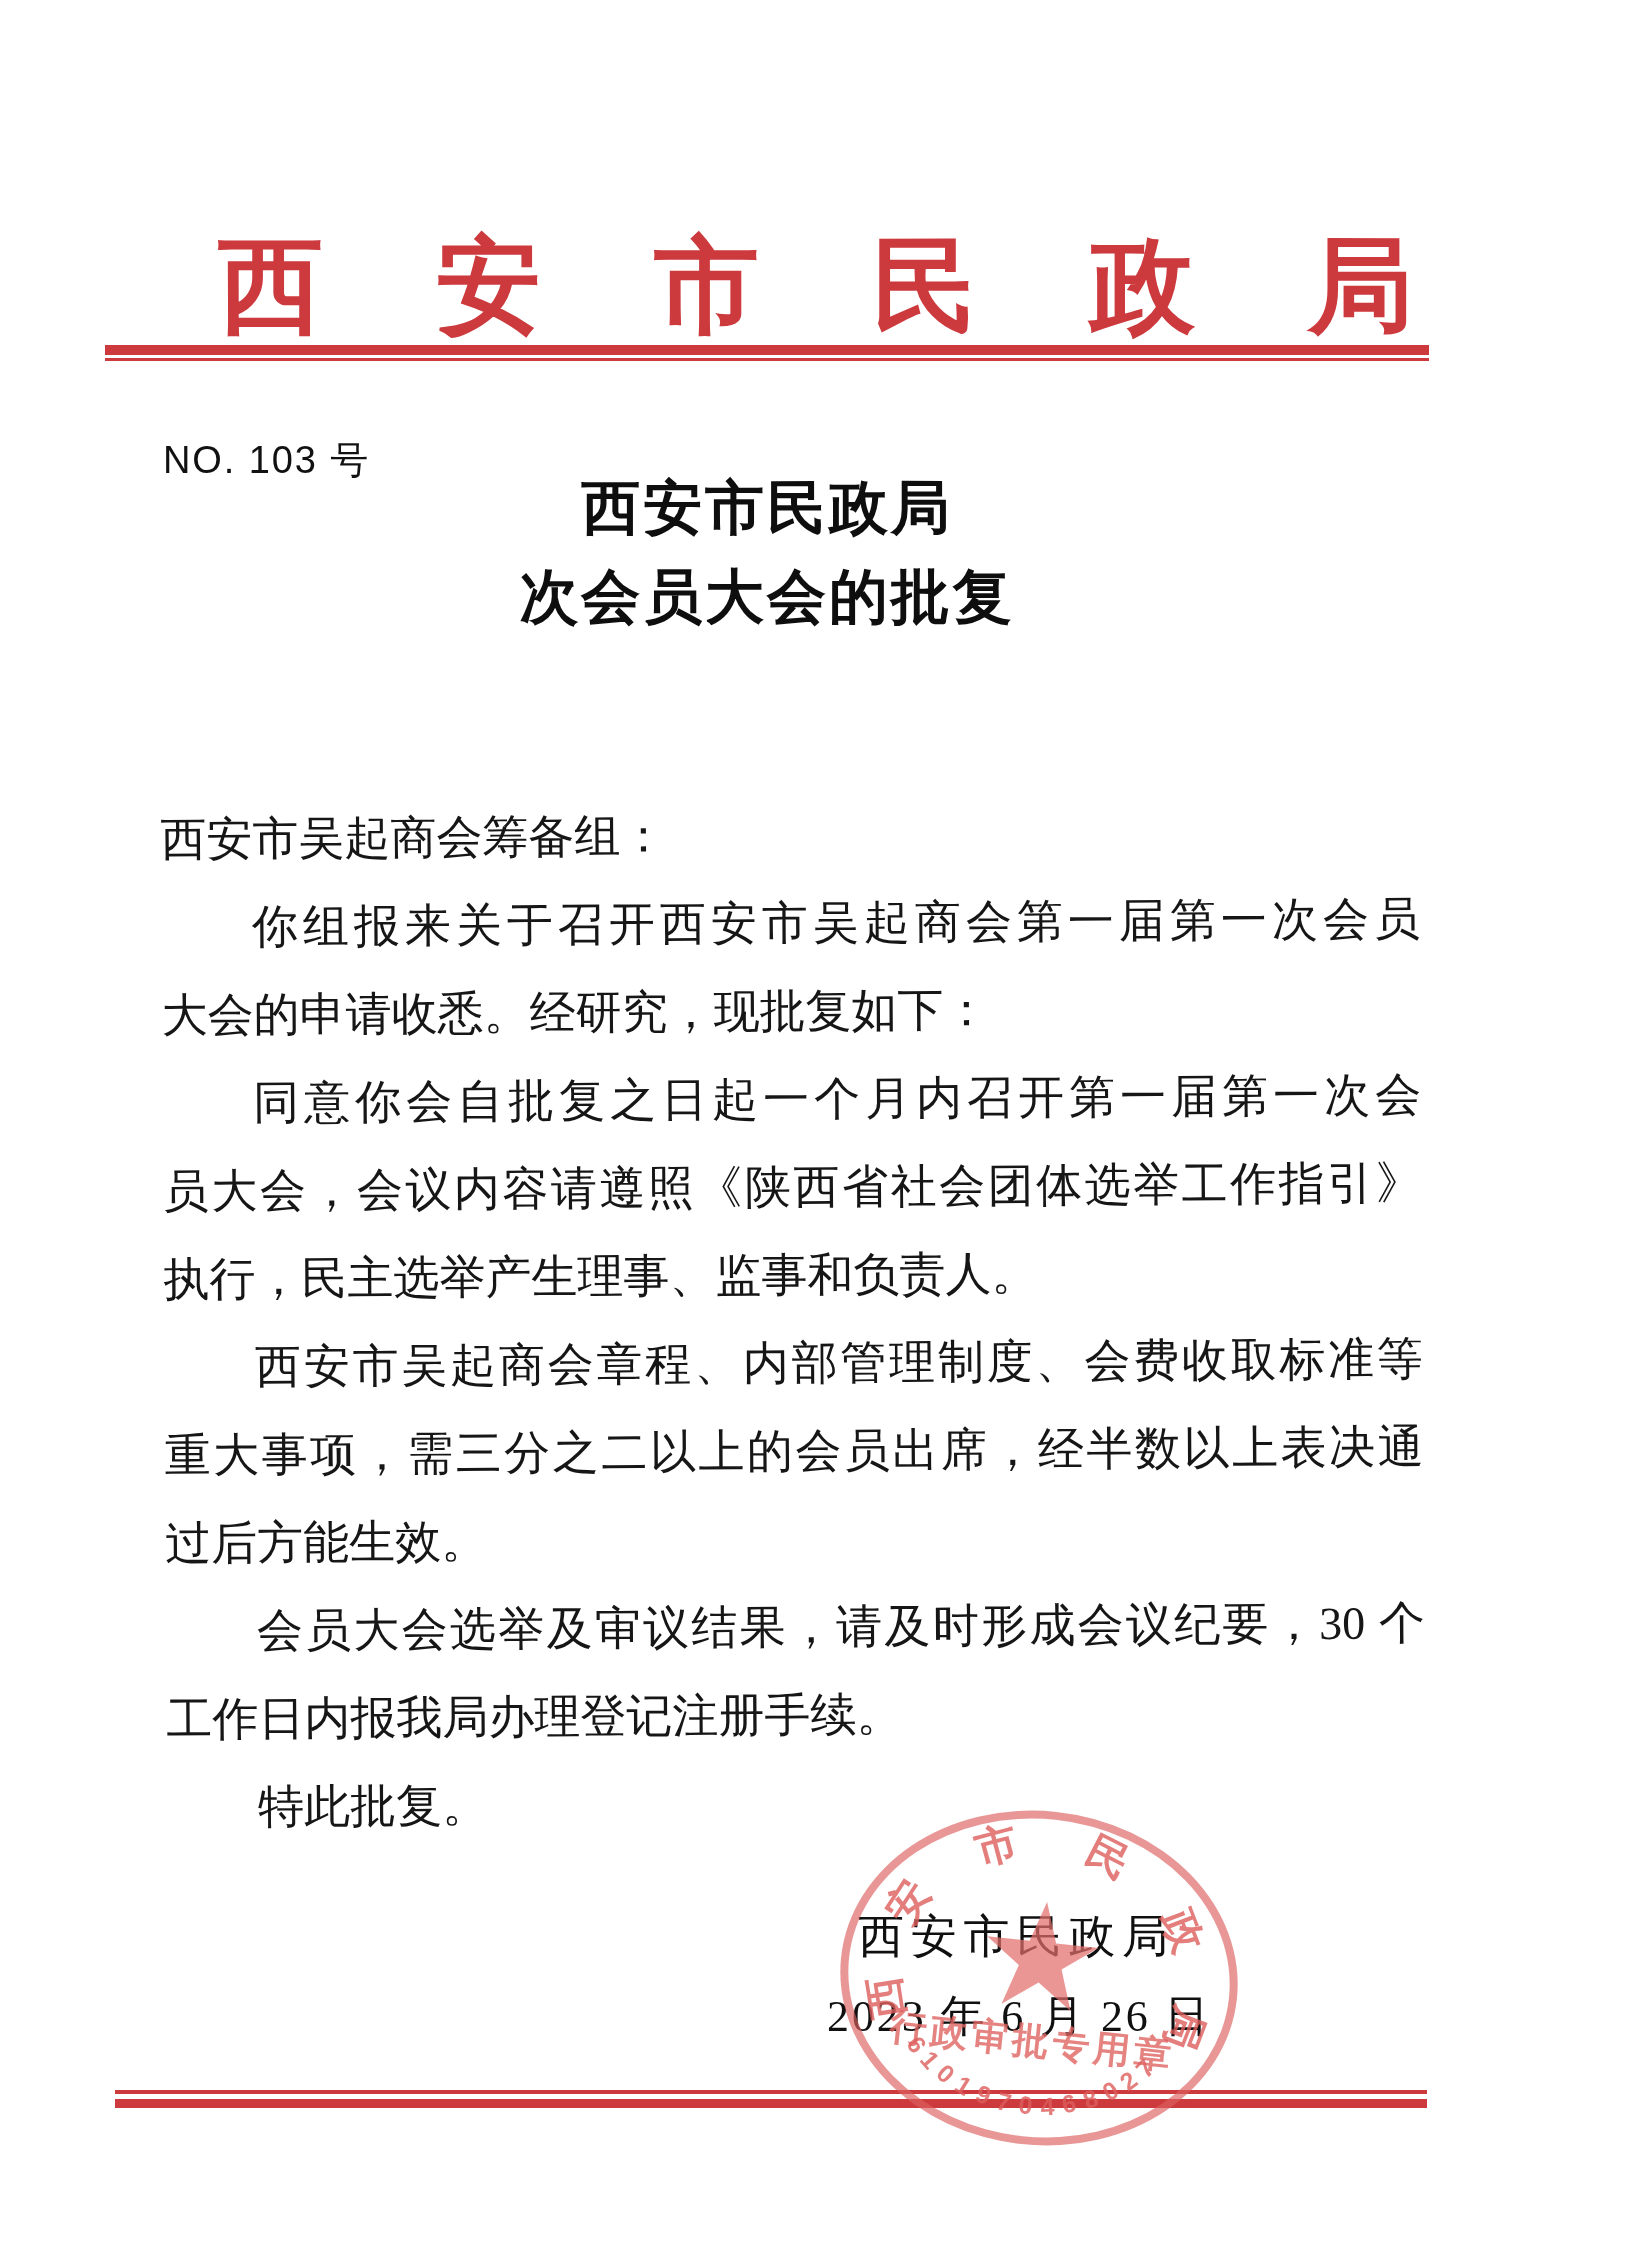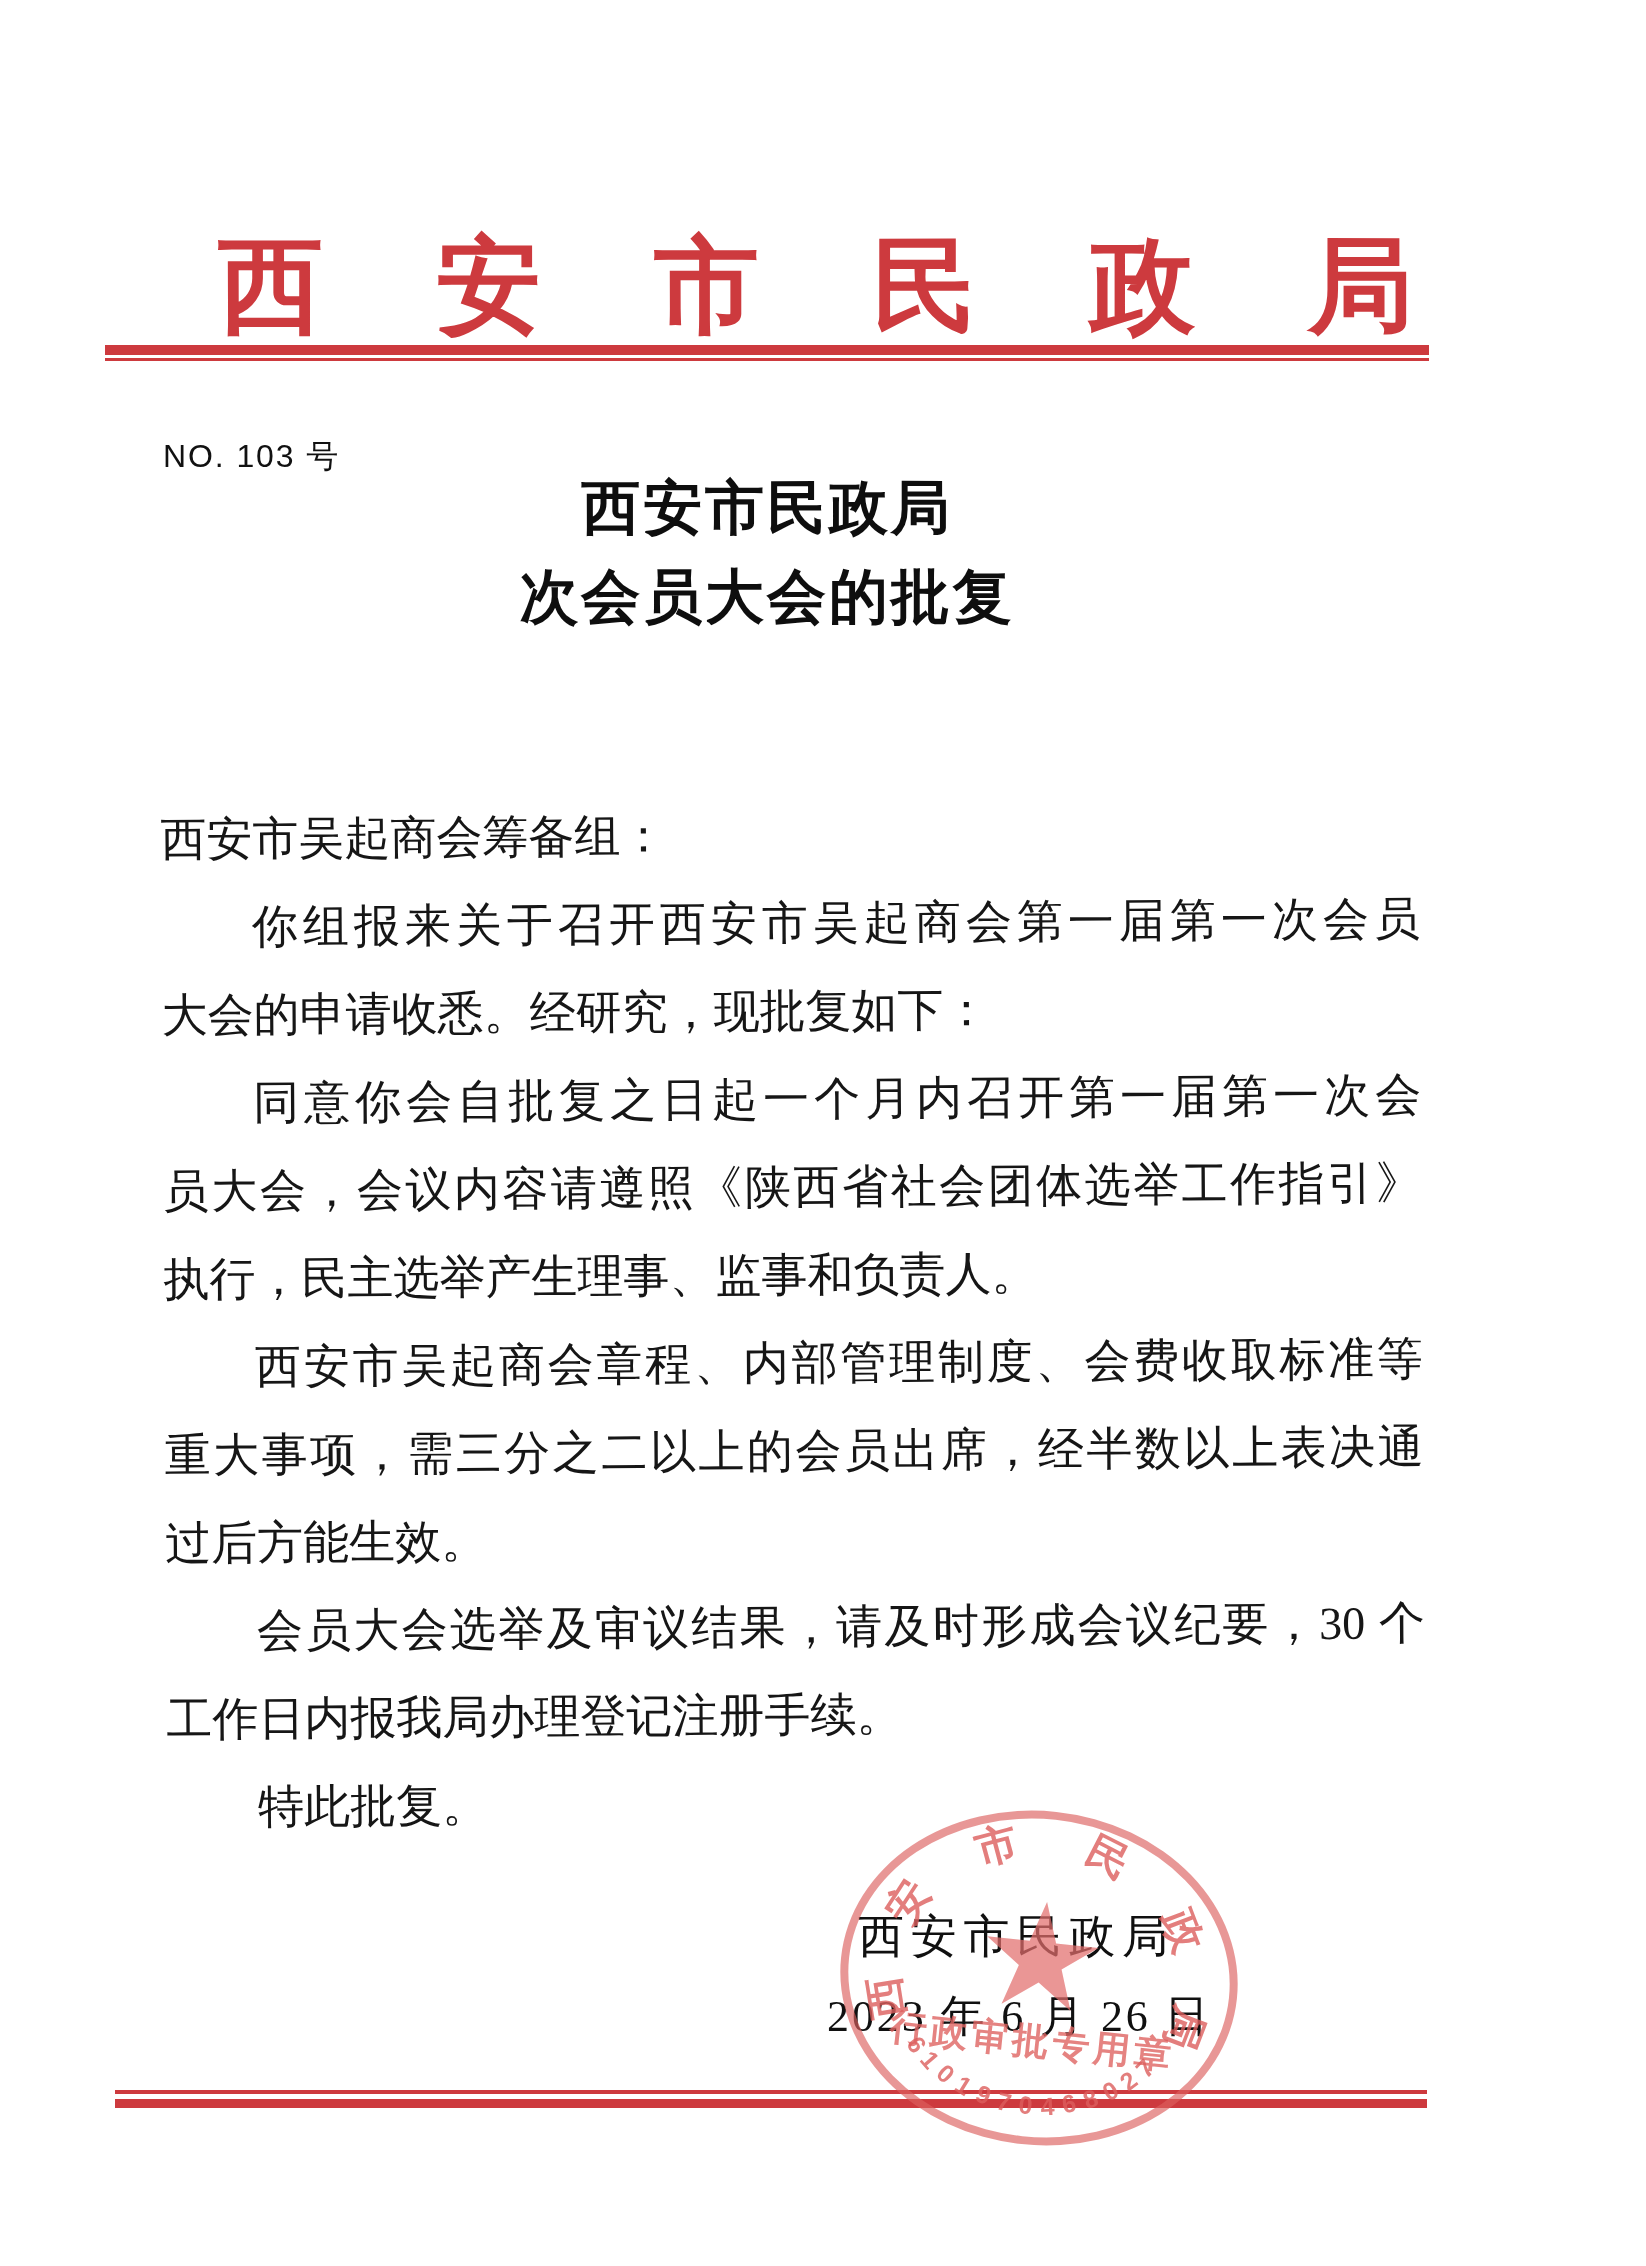--- a/index.html
+++ b/index.html
@@ -24,21 +24,21 @@
     color:var(--accent);
     letter-spacing:113px;text-indent:113px;
     white-space:nowrap;
   }
   .rule-top{position:absolute;left:105px;top:345px;width:1324px;}
   .rule-top .thick{height:9.7px;background:var(--accent);}
   .rule-top .thin{height:3.9px;background:var(--accent);margin-top:2.9px;}
   .doc-no{
     position:absolute;left:163px;top:435px;
     font-family:"Liberation Sans","DejaVu Sans",sans-serif;
-    font-size:32px;font-weight:500;letter-spacing:1.9px;
+    font-size:38px;font-weight:500;letter-spacing:1.9px;
     color:#111;
   }
   
   .doc-title{
     position:absolute;left:105px;top:464px;width:1324px;
     text-align:center;font-weight:700;font-size:59px;color:#0e0e0e;
   }
   .doc-title .t-line{line-height:89px;height:89px;letter-spacing:2.9px;white-space:nowrap;}
   
   .body-text{

